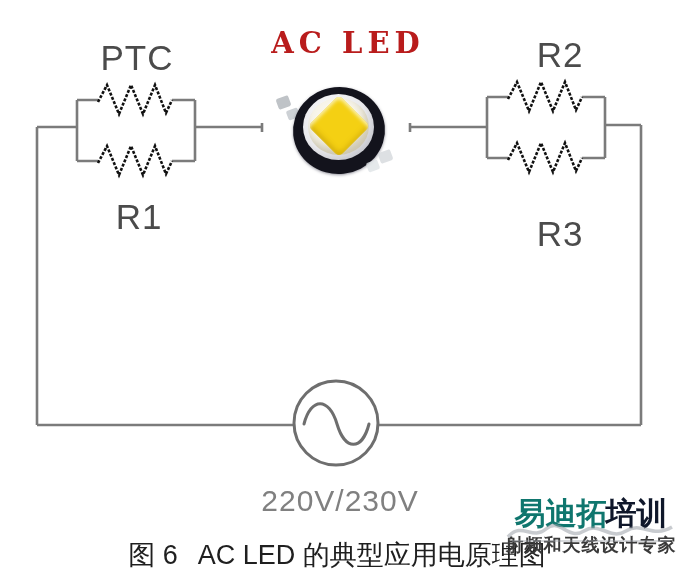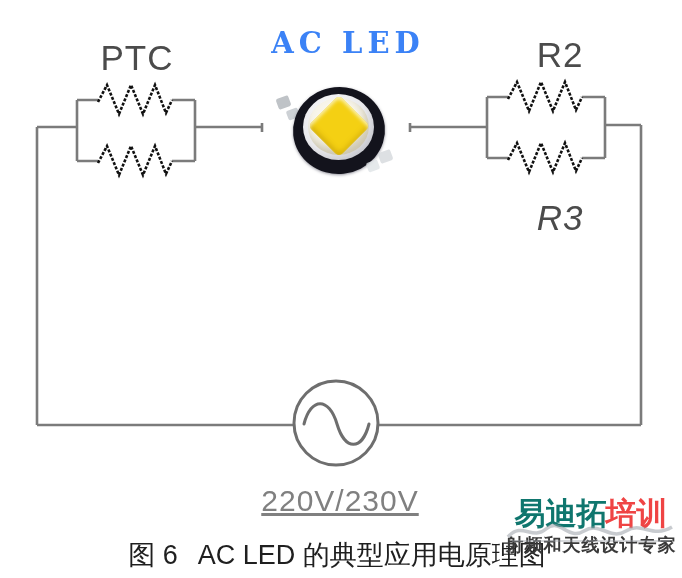--- a/index.html
+++ b/index.html
@@ -8,21 +8,21 @@
     font-family:"Liberation Sans",sans-serif;overflow:hidden;
   }
   svg{position:absolute;left:0;top:0;}
   .lbl{
     position:absolute;transform:translateX(-50%);
     color:#4b4b4b;font-size:35px;letter-spacing:1px;white-space:nowrap;
   }
   .led-title{
     position:absolute;left:348px;top:26px;transform:translateX(-50%);
     font-family:"DejaVu Serif",serif;font-weight:800;font-size:29px;
-    letter-spacing:5px;color:#3b82f6;white-space:nowrap;
+    letter-spacing:5px;color:#b91c1c;white-space:nowrap;
   }
   
   .led{position:absolute;left:287px;top:85px;width:98px;height:92px;}
   .led-body{
     position:absolute;left:6px;top:2px;width:92px;height:87px;border-radius:50%;
     background:#13131c;transform:rotate(-6deg);
     box-shadow:0 1px 3px rgba(40,40,60,.5);
   }
   .led-ring{
     position:absolute;left:16px;top:9px;width:71px;height:66px;border-radius:50%;
@@ -38,34 +38,34 @@
     background:#f4d013;transform:rotate(45deg);
     box-shadow:inset 2px 2px 4px rgba(255,255,230,.75), inset -2px -3px 5px rgba(180,140,0,.45);
   }
   .pad{position:absolute;background:#c3c7cb;border-radius:2px;}
   .pad.p1{left:-10px;top:12px;width:13px;height:11px;transform:rotate(-20deg);background:#bfc3c7;}
   .pad.p2{left:0px;top:24px;width:12px;height:10px;transform:rotate(-20deg);background:#cdd1d5;}
   .pad.p3{left:92px;top:66px;width:13px;height:11px;transform:rotate(-20deg);background:#d7dbde;opacity:.85;}
   .pad.p4{left:80px;top:76px;width:12px;height:10px;transform:rotate(-20deg);background:#dfe3e6;opacity:.8;}
   .volt{
     position:absolute;left:340px;top:484px;transform:translateX(-50%);
-    color:#808080;font-size:30px;letter-spacing:1px;white-space:nowrap;text-decoration:underline;
+    color:#808080;font-size:30px;letter-spacing:1px;white-space:nowrap;
   }
   .caption{
     position:absolute;left:337px;top:537px;transform:translateX(-50%);
     color:#1f1f1f;font-size:27px;white-space:nowrap;text-align:right;
   }
   .caption .idx{margin-right:20px;}
   .wm{position:absolute;right:2px;top:497px;width:178px;text-align:center;}
   .wm-row1{
     position:relative;font-weight:bold;font-size:31px;line-height:34px;
     letter-spacing:0px;white-space:nowrap;
   }
   .wm-red{color:#0f766e;}
-  .wm-blue{color:#ef4444;margin-left:-2px;}
+  .wm-blue{color:#0f172a;margin-left:-2px;}
   .wm-tag{
     margin-top:2px;font-weight:bold;font-size:18px;letter-spacing:1px;color:#3a3a3a;
     white-space:nowrap;
   }
   .wm-script{position:absolute;left:0;top:14px;width:178px;height:34px;pointer-events:none;}
 </style>
 </head>
 <body>
 
 <div id="stage">
@@ -84,22 +84,23 @@
     <polyline points="98,102 107,85 119,114 131,85 143,114 155,85 166,113 172,100" fill="none" stroke="#111" stroke-width="2.6" stroke-dasharray="3 1.6"></polyline>
     <polyline points="98,163 107,146 119,175 131,146 143,175 155,146 166,174 172,161" fill="none" stroke="#111" stroke-width="2.6" stroke-dasharray="3 1.6"></polyline>
     <polyline points="508,99 517,82 529,111 541,82 553,111 565,82 576,110 582,97" fill="none" stroke="#111" stroke-width="2.6" stroke-dasharray="3 1.6"></polyline>
     <polyline points="508,160 517,143 529,172 541,143 553,172 565,143 576,171 582,158" fill="none" stroke="#111" stroke-width="2.6" stroke-dasharray="3 1.6"></polyline>
 
     <circle cx="336" cy="423" r="42" fill="#ffffff" stroke="#6e6e6e" stroke-width="3"></circle>
     <path d="M304 424 C311 397 329 397 337 424 C345 451 362 451 369 424" fill="none" stroke="#6e6e6e" stroke-width="3" stroke-linecap="round"></path>
   </svg>
 
   <div class="lbl" style="left:137px;top:38px;">PTC</div>
+  <div class="lbl" style="left:139px;top:197px;">R1</div>
   <div class="lbl" style="left:560px;top:35px;text-align:center;">R2</div>
-  <div class="lbl" style="left:560px;top:198px;font-style:italic;">R3</div>
+  <div class="lbl" style="left:560px;top:214px;">R3</div>
 
   <div class="led-title">AC LED</div>
 
   <div class="led">
     <div class="pad p1"></div>
     <div class="pad p2"></div>
     <div class="led-body"></div>
     <div class="led-ring"></div>
     <div class="led-dome"></div>
     <div class="led-chip"></div>

